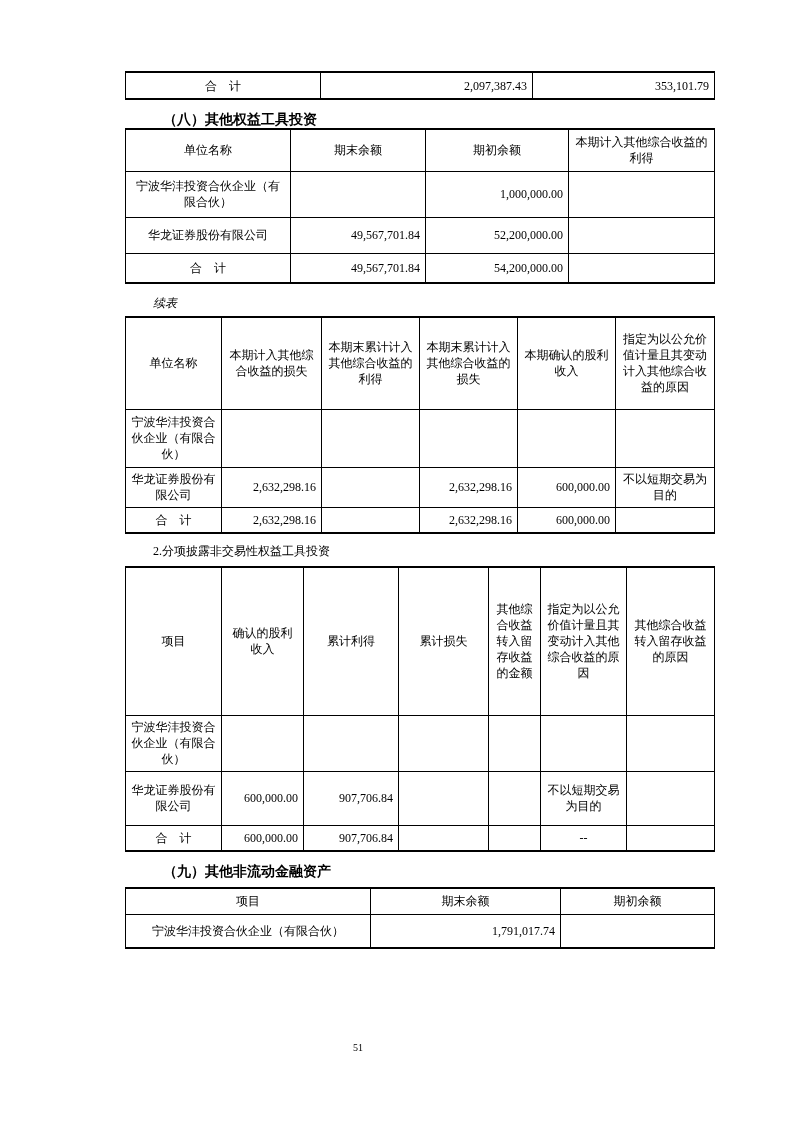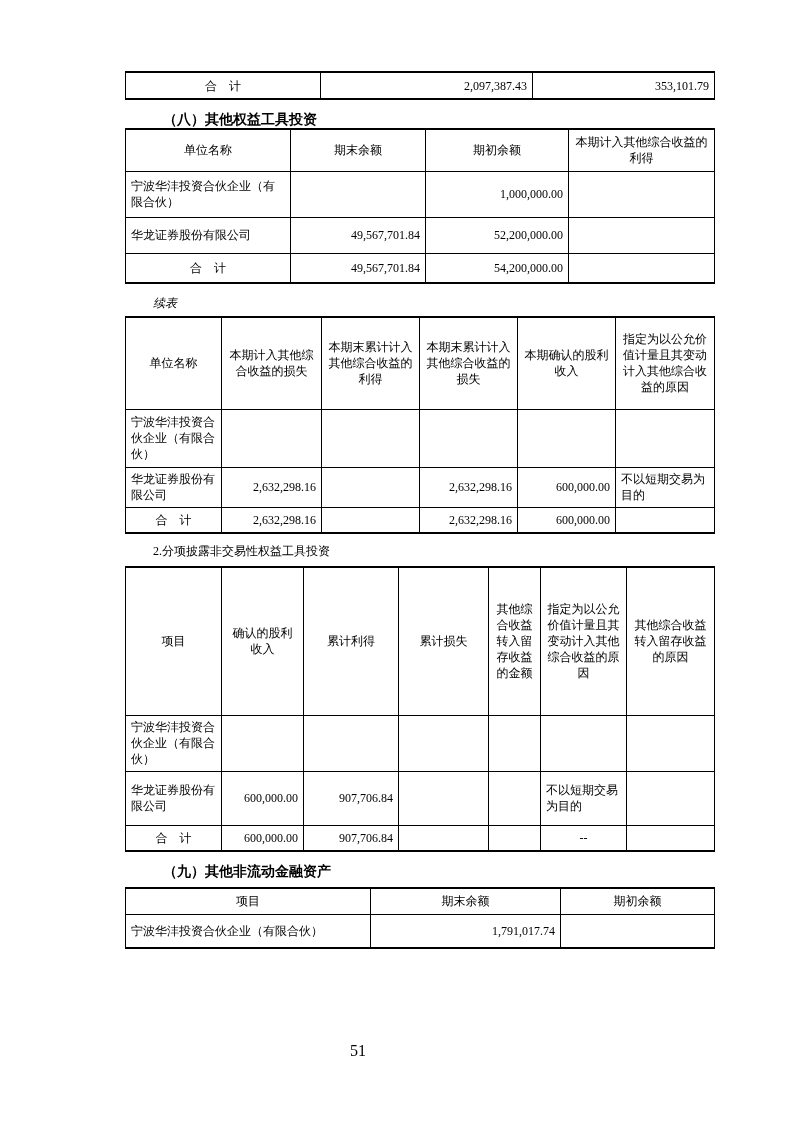--- a/index.html
+++ b/index.html
@@ -11,29 +11,29 @@
   .content{margin-left:125px;width:589px;padding-top:71px;}
   table.tbl{
     border-collapse:collapse;table-layout:fixed;width:589px;
     border-top:2px solid #000;border-bottom:2px solid #000;
   }
   .tbl th,.tbl td{
     border:1px solid #000;padding:2px 5px;font-size:12px;line-height:16px;
     vertical-align:middle;font-weight:normal;word-break:break-all;
   }
   .tbl th{text-align:center;}
-  .nm{text-align:left;font-family:Liberation Serif, serif;}
+  .nm{text-align:center;font-family:Liberation Serif, serif;}
   .c{text-align:center;}
   .num{text-align:right;padding-right:9px;}
   .pr18{padding-right:18px;}
   .pr22{padding-right:22px;}
   h3.sec{font-size:14px;font-weight:bold;margin:11px 0 0 38px;line-height:17px;}
   p.sub{margin:9px 0 7px 28px;line-height:16px;}
   p.cont{margin:11px 0 5px 28px;line-height:16px;font-style:italic;}
-  .pageno{position:absolute;left:0;top:1042px;width:716px;text-align:center;font-size:16px;}
+  .pageno{position:absolute;left:0;top:1042px;width:716px;text-align:center;font-size:10px;}
 </style>
 </head>
 <body>
 
 <div class="content">
 
   <table class="tbl">
     <colgroup>
         <col style="width:195px">
         <col style="width:212px">

